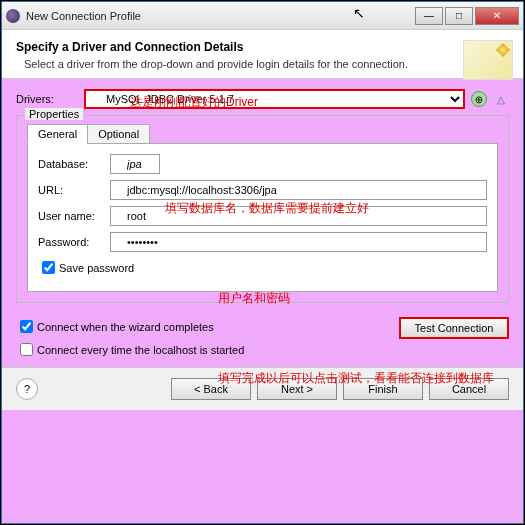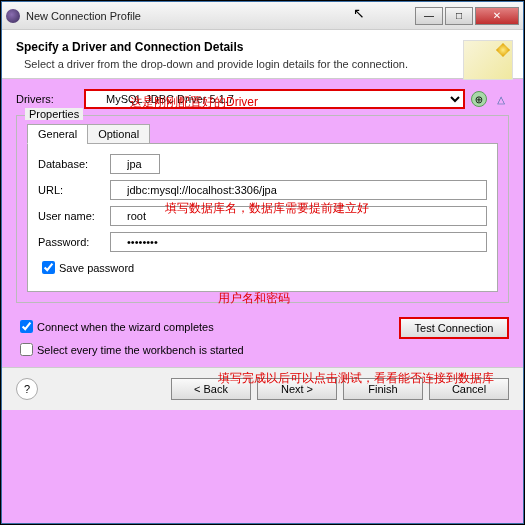--- a/index.html
+++ b/index.html
@@ -77,21 +77,21 @@
 
     <div class="propbox">
       <span class="legend">Properties</span>
       <div class="tabs">
         <div class="tab active">General</div>
         <div class="tab">Optional</div>
       </div>
       <div class="tabcontent">
         <div class="formrow">
           <label>Database:</label>
-          <input type="text" class="redbox" style="max-width: 50px;" value="jpa">
+          <input type="text" class="redbox" style="max-width: 50px; font-style: italic;" value="jpa">
           <span style="flex:1"></span>
         </div>
         <div class="formrow">
           <label>URL:</label>
           <input type="text" value="jdbc:mysql://localhost:3306/jpa" style="">
         </div>
         <div class="formrow">
           <label>User name:</label>
           <input type="text" value="root" style="">
         </div>
@@ -109,21 +109,21 @@
 
   <div style="overflow:hidden">
     <button class="testbtn redbox">Test Connection</button>
     <div class="bottomchecks">
       <div class="chk">
         <input type="checkbox" checked="" style="">
         <label>Connect when the wizard completes</label>
       </div>
       <div class="chk">
         <input type="checkbox" style="">
-        <label>Select every time the workbench is started</label>
+        <label>Connect every time the localhost is started</label>
       </div>
     </div>
   </div>
 
   <div class="btnbar">
     <div class="help">?</div>
     <button class="btn">&lt; Back</button>
     <button class="btn">Next &gt;</button>
     <button class="btn redbox">Finish</button>
     <button class="btn">Cancel</button>

